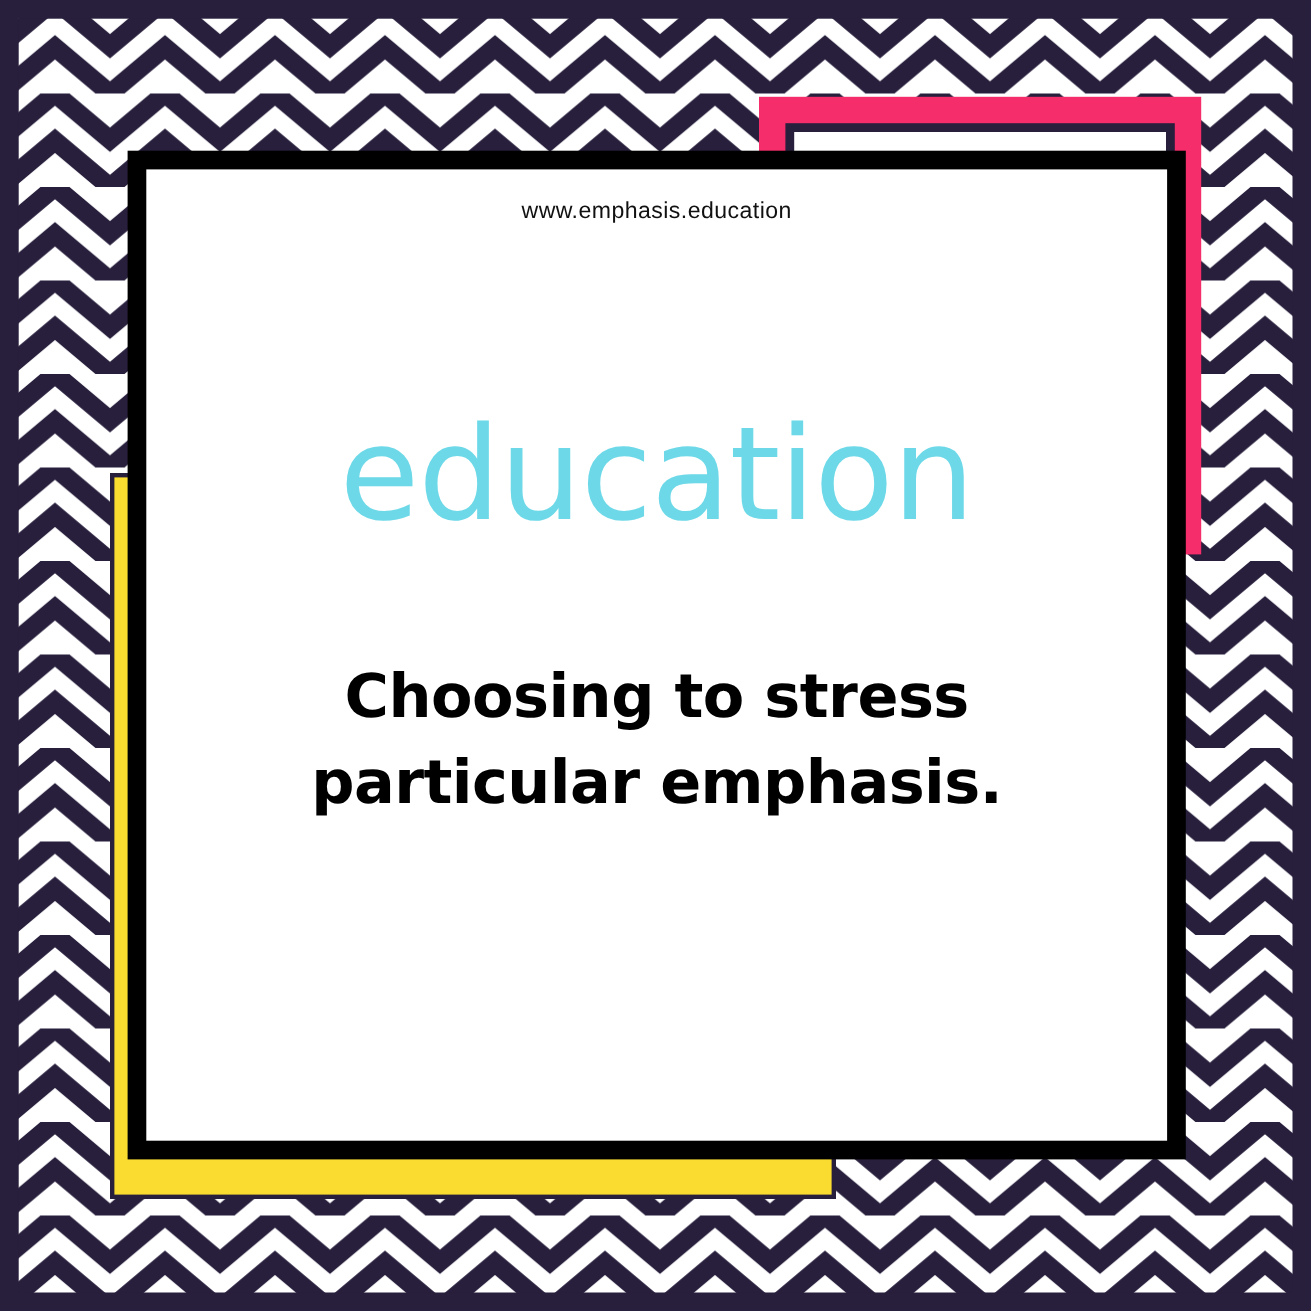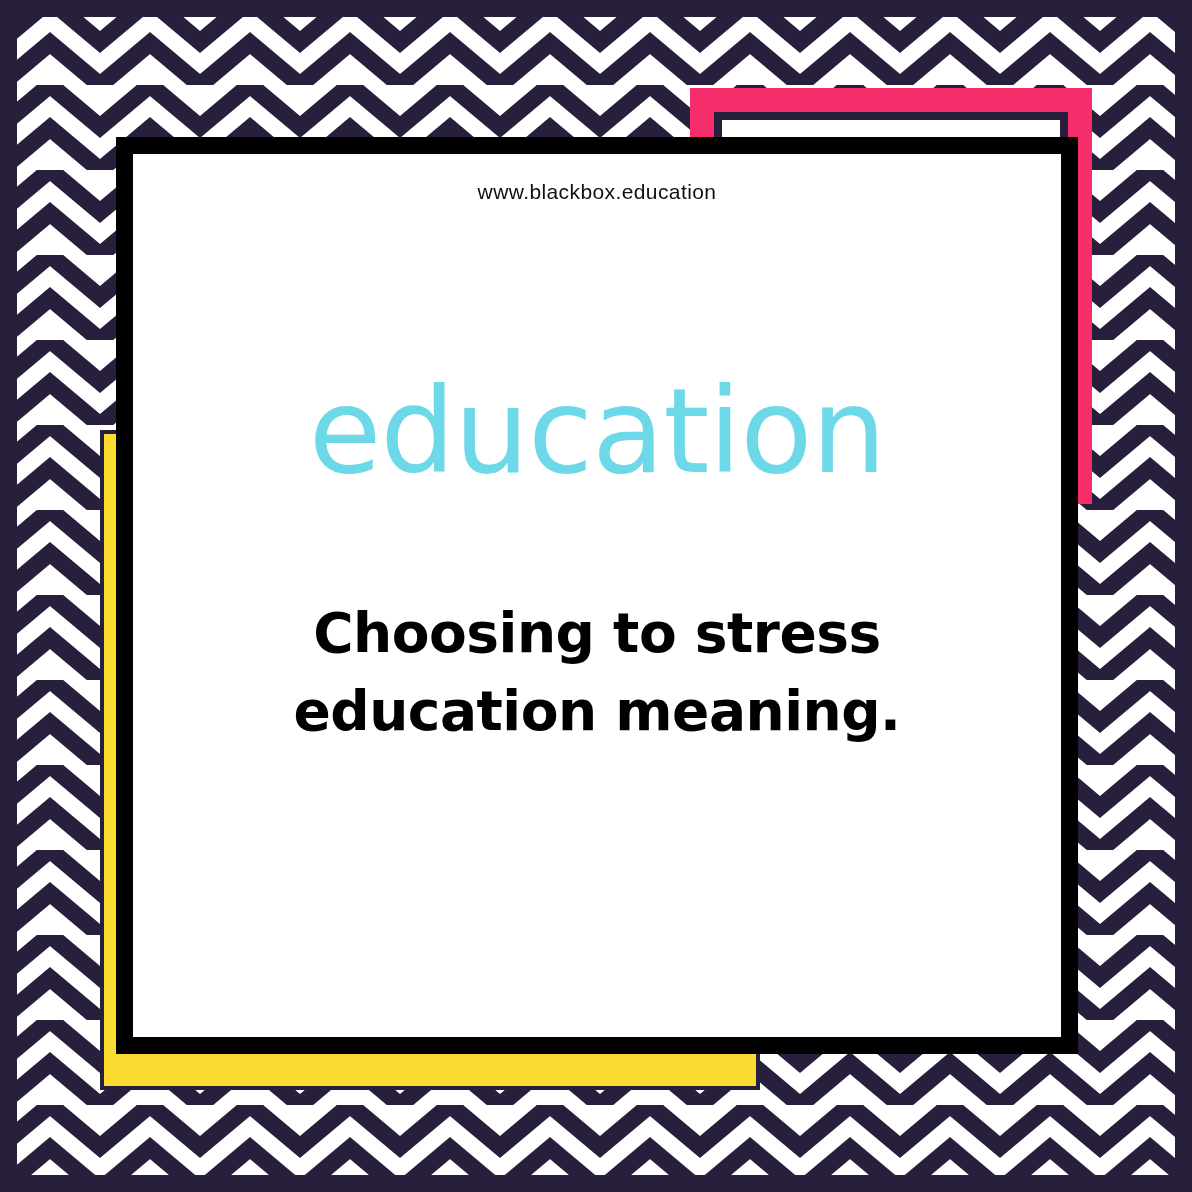--- a/index.html
+++ b/index.html
@@ -232,24 +232,24 @@
       <div class="dot" style="left: 287px; background: rgb(255, 255, 255);"></div>
       <div class="dot" style="left: 369px; background: rgb(255, 255, 255);"></div>
       <div class="dot" style="left: 451px; background: rgb(255, 255, 255);"></div>
       <div class="dot" style="left: 533px; background: rgb(255, 255, 255);"></div>
       <div class="dot" style="left: 615px; background: rgb(255, 255, 255);"></div>
     </div>
 
   <div class="card-outer">
     <div class="card-inner">
 
-      <div class="site-url">www.blackbox.education</div>
+      <div class="site-url">www.emphasis.education</div>
 
       <div class="term">education</div>
 
-      <div class="definition">Choosing to stress education meaning.</div>
+      <div class="definition">Choosing to stress particular emphasis.</div>
 
     </div>
   </div>
 
   <div class="outer-frame"></div>
 
 </div>
 
 </body></html>

